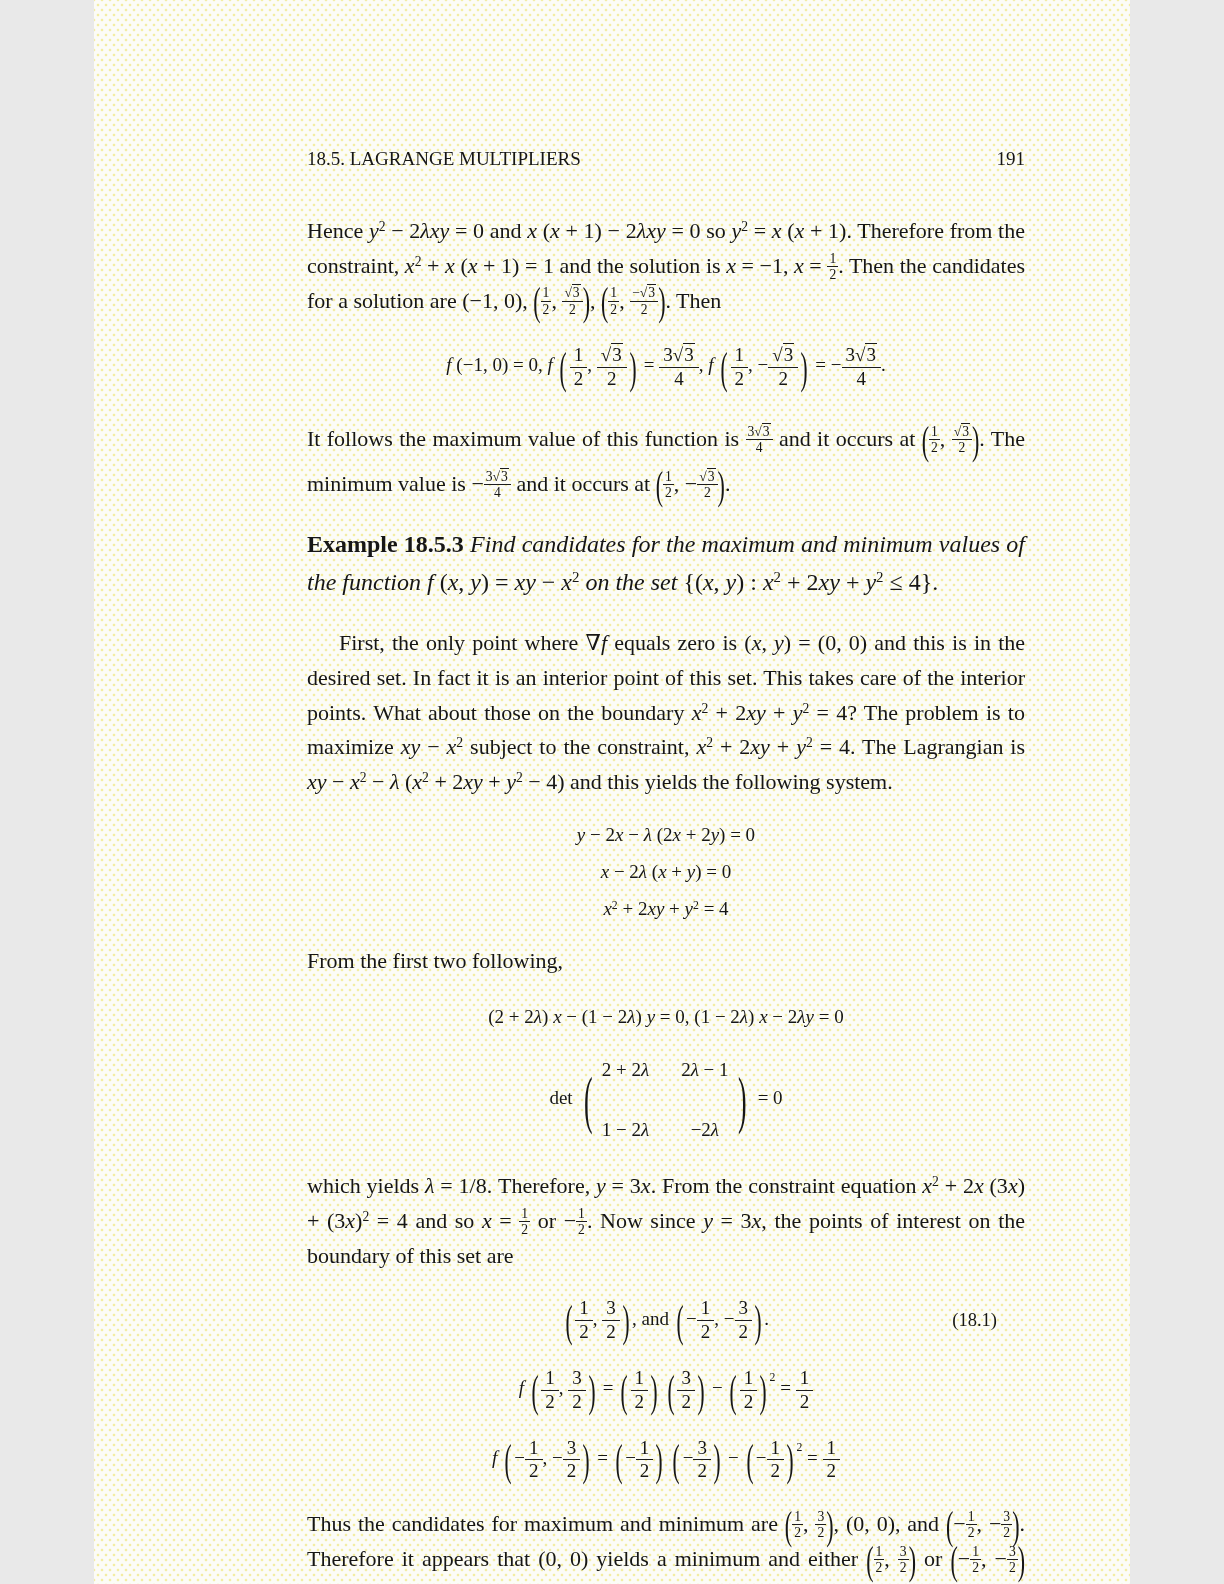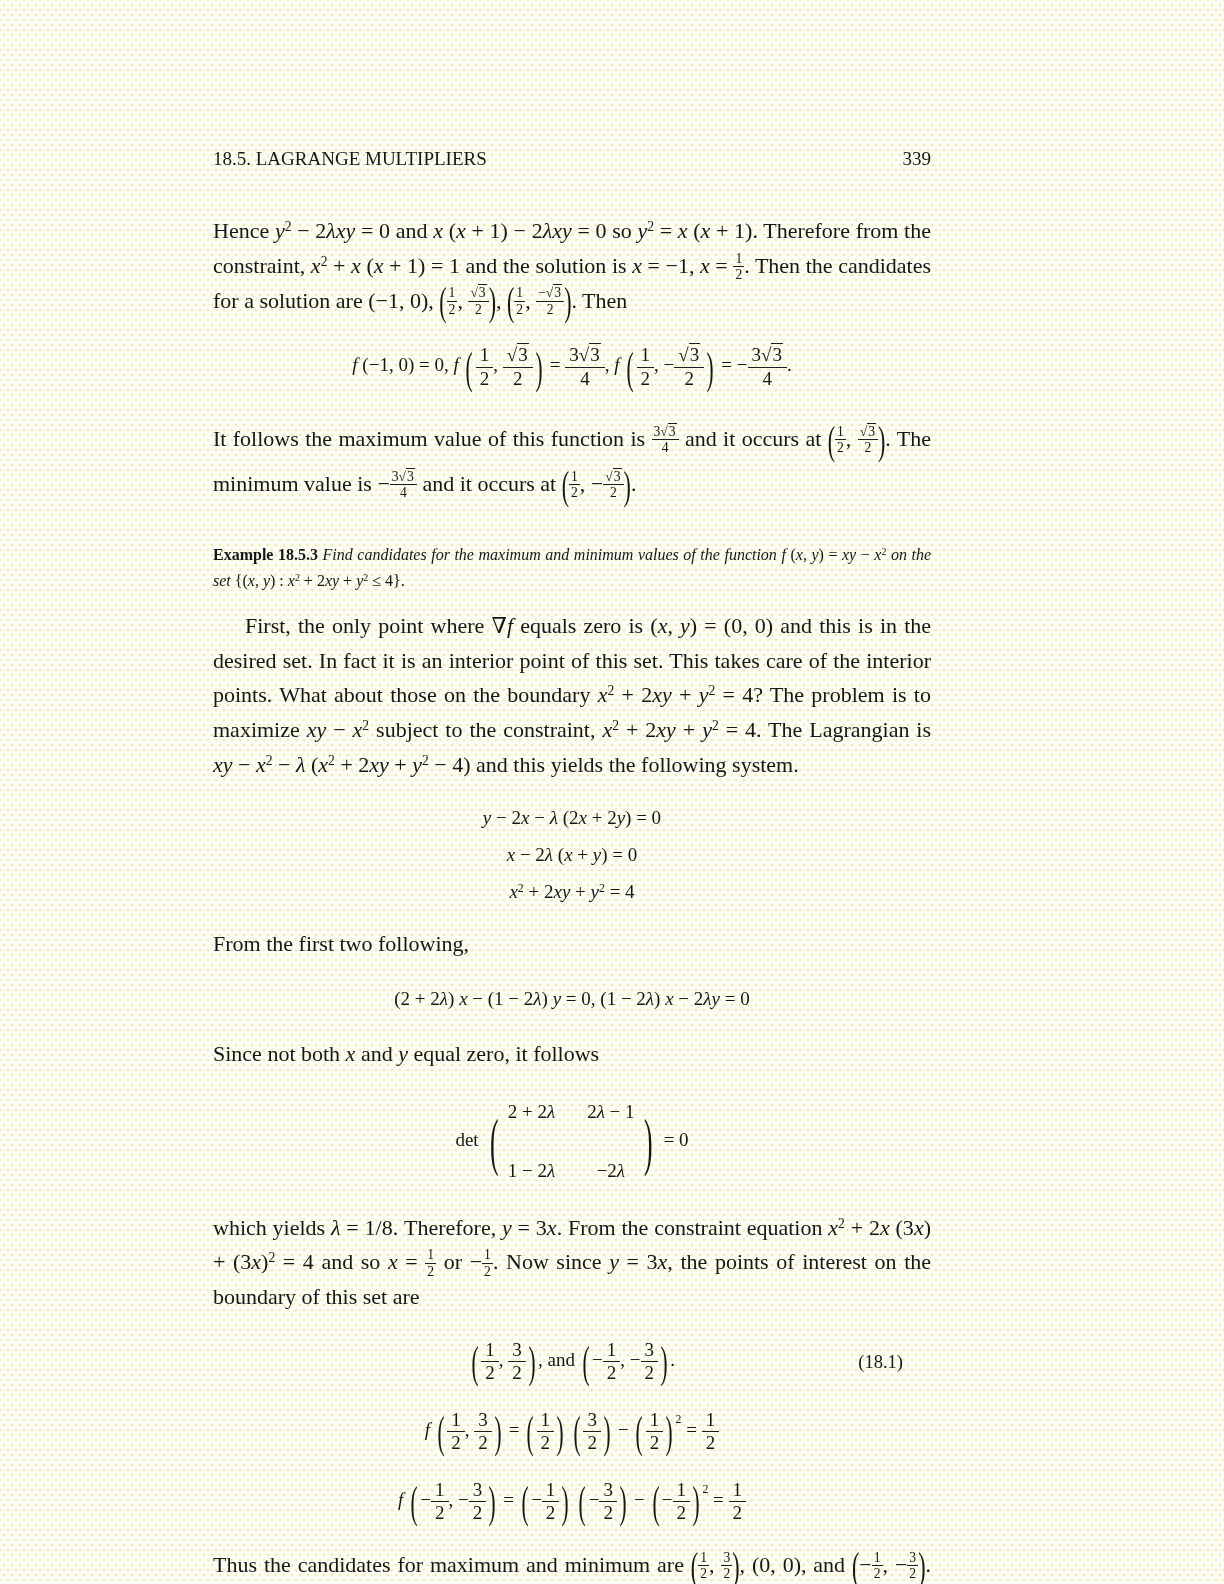--- a/index.html
+++ b/index.html
@@ -1,35 +1,35 @@
 <!DOCTYPE html>
 <html><head>
 <meta charset="utf-8">
 <style>
   html,body{margin:0;padding:0;background:#e9e9e9;}
   .page{
     position:relative;
-    width:1224px;height:1584px;
+    width:1036px;height:1584px;
     margin:0 auto;
     background-color:#fcfcf7;
     background-image:
       radial-gradient(circle, rgba(235,224,95,0.55) 1px, rgba(0,0,0,0) 1.7px),
       radial-gradient(circle, rgba(235,224,95,0.55) 1px, rgba(0,0,0,0) 1.7px);
     background-size:8px 10px, 8px 10px;
     background-position:0 0, 4px 5px;
     font-family:"Liberation Serif","DejaVu Serif",serif;
     color:#161616;
     overflow:hidden;
   }
   .content{position:absolute;left:213px;top:148px;width:718px;}
   .hdr{display:flex;justify-content:space-between;font-size:19px;margin-bottom:44px;}
   p.body{font-size:22px;line-height:1.58;text-align:justify;margin:0;}
   p.roomy{line-height:2.05;}
   p.indent{text-indent:32px;}
-  .exblock{margin-top:36px;font-size:16px;line-height:1.58;text-align:justify;}
+  .exblock{margin-top:20px;font-size:24px;line-height:1.58;text-align:justify;}
   .exblock b{font-weight:bold;}
   .mt{margin-top:14px;}
   .disp{font-size:19px;text-align:center;margin:24px 12px;line-height:1.45;}
   .disp.tall{margin:26px 0;}
   .disp.rel{position:relative;}
   .eqtag{position:absolute;right:16px;top:50%;transform:translateY(-50%);font-size:18.5px;}
   .sysline{font-size:19px;text-align:center;margin:15px 0;}
   .sysblock{margin:24px 0;}
   sup{font-size:0.62em;line-height:0;vertical-align:0.55em;}
   sup.hi{vertical-align:1.15em;}
@@ -53,21 +53,21 @@
   .mat{display:inline-grid;grid-template-columns:auto auto;column-gap:34px;row-gap:8px;text-align:center;vertical-align:middle;margin:0 2px;gap:32px;}
 </style>
 </head>
 <body>
 
 <div class="page">
   <div class="content">
 
     <div class="hdr">
       <span>18.5. LAGRANGE MULTIPLIERS</span>
-      <span>339</span>
+      <span>191</span>
     </div>
 
     <p class="body">Hence <i>y</i><sup>2</sup> − 2<i>λxy</i> = 0 and <i>x</i> (<i>x</i> + 1) − 2<i>λxy</i> = 0 so <i>y</i><sup>2</sup> = <i>x</i> (<i>x</i> + 1). Therefore from the constraint, <i>x</i><sup>2</sup> + <i>x</i> (<i>x</i> + 1) = 1 and the solution is <i>x</i> = −1, <i>x</i> = <span class="fr"><span class="n">1</span><span class="d">2</span></span>. Then the candidates for a solution are (−1, 0), <span class="bp">(</span><span class="fr"><span class="n">1</span><span class="d">2</span></span>, <span class="fr"><span class="n"><span class="sq">√<span class="rt">3</span></span></span><span class="d">2</span></span><span class="bp">)</span>, <span class="bp">(</span><span class="fr"><span class="n">1</span><span class="d">2</span></span>, <span class="fr"><span class="n">−<span class="sq">√<span class="rt">3</span></span></span><span class="d">2</span></span><span class="bp">)</span>. Then</p>
 
     <div class="disp tall"><i>f</i> (−1, 0) = 0, <i>f</i> <span class="BP">(</span><span class="FR"><span class="n">1</span><span class="d">2</span></span>, <span class="FR"><span class="n"><span class="sq">√<span class="rt">3</span></span></span><span class="d">2</span></span><span class="BP">)</span> = <span class="FR"><span class="n">3<span class="sq">√<span class="rt">3</span></span></span><span class="d">4</span></span>, <i>f</i> <span class="BP">(</span><span class="FR"><span class="n">1</span><span class="d">2</span></span>, −<span class="FR"><span class="n"><span class="sq">√<span class="rt">3</span></span></span><span class="d">2</span></span><span class="BP">)</span> = −<span class="FR"><span class="n">3<span class="sq">√<span class="rt">3</span></span></span><span class="d">4</span></span>.</div>
 
     <p class="body roomy">It follows the maximum value of this function is <span class="fr"><span class="n">3<span class="sq">√<span class="rt">3</span></span></span><span class="d">4</span></span> and it occurs at <span class="bp">(</span><span class="fr"><span class="n">1</span><span class="d">2</span></span>, <span class="fr"><span class="n"><span class="sq">√<span class="rt">3</span></span></span><span class="d">2</span></span><span class="bp">)</span>. The minimum value is −<span class="fr"><span class="n">3<span class="sq">√<span class="rt">3</span></span></span><span class="d">4</span></span> and it occurs at <span class="bp">(</span><span class="fr"><span class="n">1</span><span class="d">2</span></span>, −<span class="fr"><span class="n"><span class="sq">√<span class="rt">3</span></span></span><span class="d">2</span></span><span class="bp">)</span>.</p>
 
     <p class="exblock"><b>Example 18.5.3</b> <span><i>Find candidates for the maximum and minimum values of the function</i> <i>f</i> (<i>x</i>, <i>y</i>) = <i>xy</i> − <i>x</i><sup>2</sup> <i>on the set</i> {(<i>x</i>, <i>y</i>) : <i>x</i><sup>2</sup> + 2<i>xy</i> + <i>y</i><sup>2</sup> ≤ 4}.</span></p>
 
@@ -76,21 +76,20 @@
     <div class="sysblock">
       <div class="sysline"><i>y</i> − 2<i>x</i> − <i>λ</i> (2<i>x</i> + 2<i>y</i>) = 0</div>
       <div class="sysline"><i>x</i> − 2<i>λ</i> (<i>x</i> + <i>y</i>) = 0</div>
       <div class="sysline"><i>x</i><sup>2</sup> + 2<i>xy</i> + <i>y</i><sup>2</sup> = 4</div>
     </div>
 
     <p class="body">From the first two following,</p>
 
     <div class="disp">(2 + 2<i>λ</i>) <i>x</i> − (1 − 2<i>λ</i>) <i>y</i> = 0, (1 − 2<i>λ</i>) <i>x</i> − 2<i>λy</i> = 0</div>
 
-    <p class="body">Since not both <i>x</i> and <i>y</i> equal zero, it follows</p>
 
     <div class="disp tall">det <span class="BPm">(</span><span class="mat">
           <span>2 + 2<i>λ</i></span>
           <span>2<i>λ</i> − 1</span>
           <span>1 − 2<i>λ</i></span>
           <span>−2<i>λ</i></span>
         </span><span class="BPm">)</span> = 0</div>
 
     <p class="body">which yields <i>λ</i> = 1/8. Therefore, <i>y</i> = 3<i>x</i>. From the constraint equation <i>x</i><sup>2</sup> + 2<i>x</i> (3<i>x</i>) + (3<i>x</i>)<sup>2</sup> = 4 and so <i>x</i> = <span class="fr"><span class="n">1</span><span class="d">2</span></span> or −<span class="fr"><span class="n">1</span><span class="d">2</span></span>. Now since <i>y</i> = 3<i>x</i>, the points of interest on the boundary of this set are</p>
 

